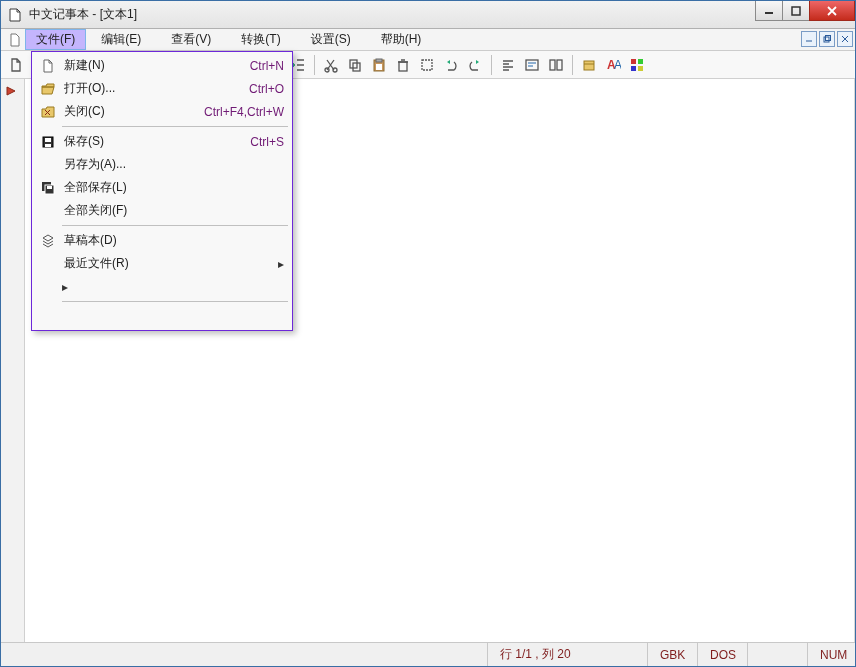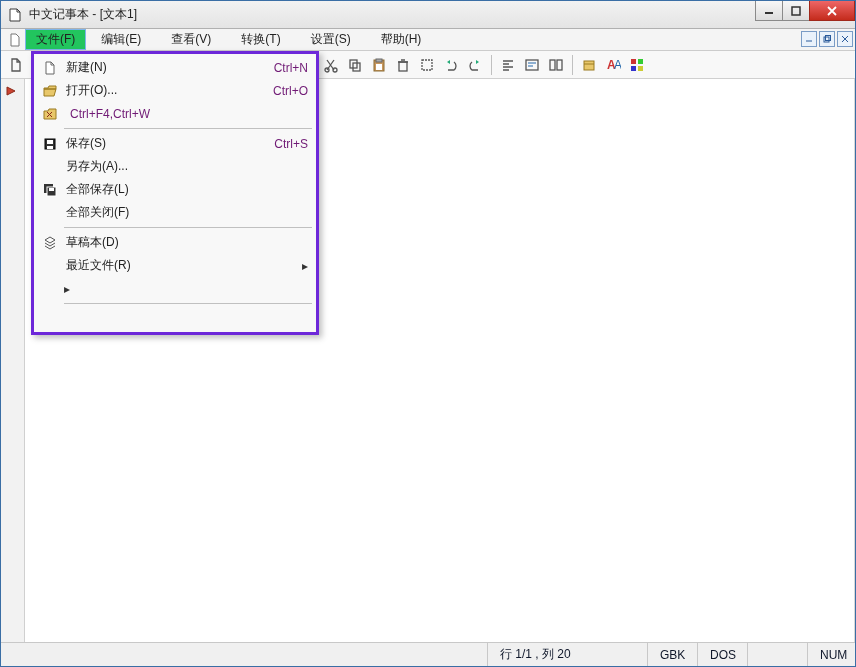--- a/index.html
+++ b/index.html
@@ -45,21 +45,21 @@
   padding-left: 4px;
   border-bottom: 1px solid #ccc;
   position: relative;
 }
 .menubar .doc-icon { width: 20px; display:flex; align-items:center; justify-content:center; }
 .menubar .menu-item {
   padding: 0 15px;
   display: flex; align-items: center;
   cursor: default; color:#222;
 }
-.menubar .menu-item.active { background: #22c55e; border:1px solid #7eb4ea; padding:0 10px; }
+.menubar .menu-item.active { background: #c4b5fd; border:1px solid #7eb4ea; padding:0 10px; }
 .mdi-controls { position:absolute; right:2px; top:2px; display:flex; gap:2px; }
 .mdi-btn { width:16px; height:16px; border:1px solid #7a9cc6; background:#eaf2fb; display:flex; align-items:center; justify-content:center; }
 
 
 .toolbar {
   height: 28px;
   background: #f8f8f8;
   border-bottom: 1px solid #d0d0d0;
   display: flex; align-items: center;
   padding-left: 4px;
@@ -90,32 +90,32 @@
   flex:1; background:#fff;
   border-right: 1px solid #d8d8d8;
 }
 
 
 .statusbar {
   height: 24px;
   background: #f0f0f0;
   border-top: 1px solid #c8c8c8;
   display:flex; align-items:center;
-  font-size: 12px; color:#0f172a;
+  font-size: 12px; color:#7f1d1d;
 }
 .status-cell { padding:0 12px; border-left:1px solid #c8c8c8; height:100%; display:flex; align-items:center; }
 .status-cell:first-child { border-left:none; flex:1; }
 
 
 .dropdown {
   position: absolute;
   left: 30px; top: 50px;
-  width: 288px;
+  width: 262px;
   background: #f8f8f8;
-  border: 3px solid #6d28d9;
+  border: 1px solid #6d28d9;
   box-shadow: 3px 3px 6px rgba(0,0,0,.25);
   z-index: 100;
   padding: 2px;
 }
 .dd-item {
   display:flex; align-items:center;
   height: 23px;
   padding: 0 6px 0 4px;
 }
 .dd-icon { width:20px; height:18px; display:flex; align-items:center; justify-content:center; }
@@ -395,20 +395,21 @@
         <span class="dd-label">打开(O)...</span>
         <span class="dd-short">Ctrl+O</span>
       </div>
       <div class="dd-item">
         <span class="dd-icon">
           <svg width="14" height="14">
             <path d="M1 4h4l1-2h7v10H1z" fill="#e8c76a" stroke="#9a7a20"></path>
             <path d="M4 5l5 5M9 5l-5 5" stroke="#8a2a1a"></path>
           </svg>
         </span>
+        <span class="dd-label">关闭(C)</span>
         <span class="dd-short">Ctrl+F4,Ctrl+W</span>
       </div>
       <div class="dd-sep"></div>
       <div class="dd-item">
         <span class="dd-icon">
           <svg width="14" height="14">
             <rect x="2" y="2" width="10" height="10" fill="#333" stroke="#000"></rect>
             <rect x="4" y="3" width="6" height="4" fill="#fff"></rect>
             <rect x="4" y="9" width="6" height="3" fill="#fff"></rect>
           </svg>

